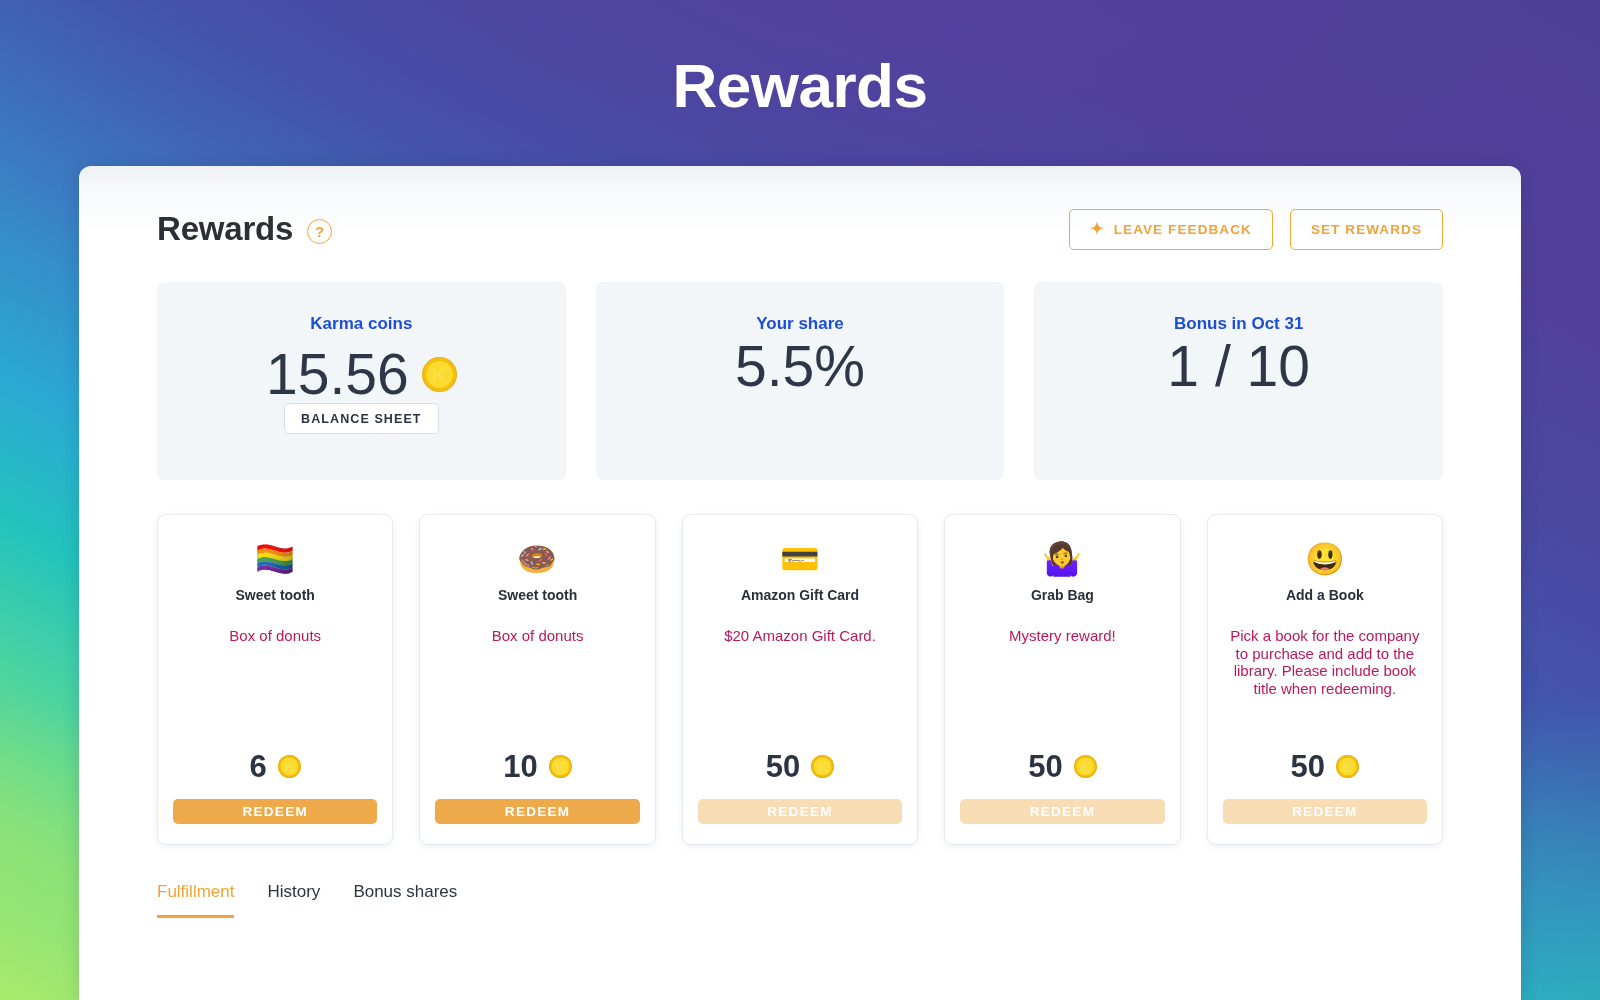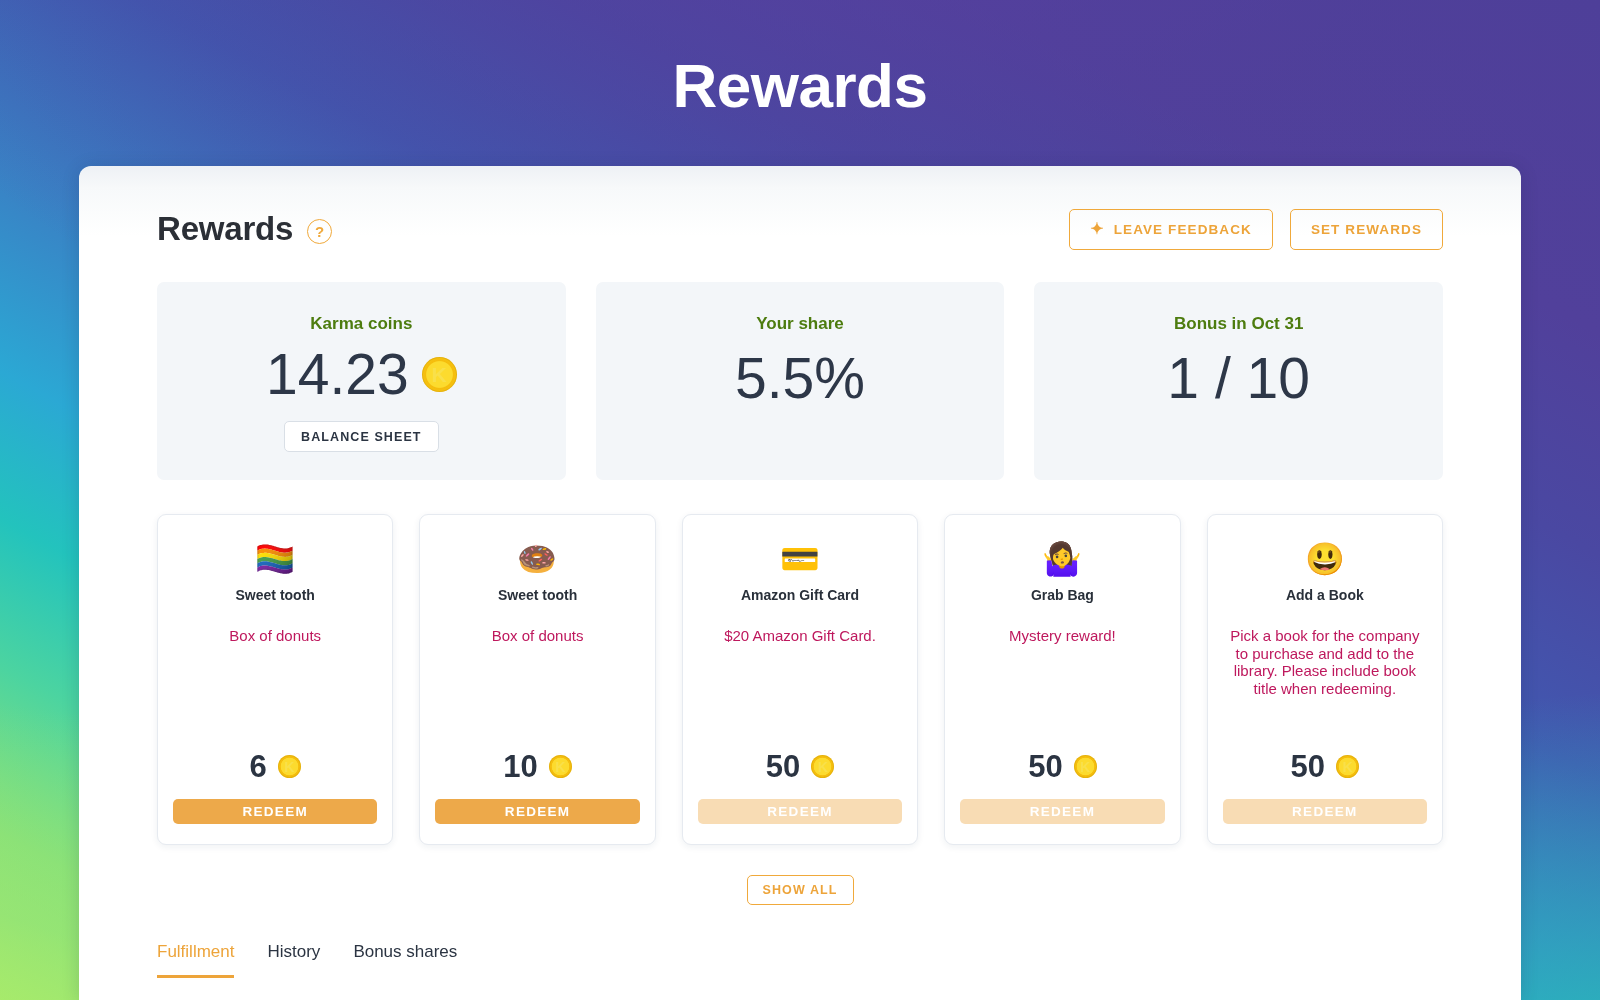--- a/index.html
+++ b/index.html
@@ -74,29 +74,29 @@
     font-family:"Liberation Sans", sans-serif;
   }
   .sparkle{ font-size:16px; line-height:1; }
 
   
   .stats{ display:flex; gap:30px; margin-top:30px; }
   .stat{
     flex:1; height:198px; background:#f3f6f9; border-radius:7px;
     display:flex; flex-direction:column; align-items:center; padding-top:32px;
   }
-  .stat-label{ font-size:17px; font-weight:bold; color:#4d7c0f; }
+  .stat-label{ font-size:17px; font-weight:bold; color:#1d4ed8; }
   .stat-value{
     font-size:57px; color:#2d3748; font-weight:300;
-    line-height:1; margin-top:16px;
+    line-height:1; margin-top:4px;
     display:flex; align-items:center; gap:13px;
   }
   .stat-value.v1{ margin-top:12px; }
   .balance-btn{
-    margin-top:18px; background:#ffffff; border:1px solid #d9dfe6;
+    margin-top:0; background:#ffffff; border:1px solid #d9dfe6;
     border-radius:5px; height:31px; padding:0 16px;
     font-size:12.5px; font-weight:bold; letter-spacing:1.1px; color:#2b3442;
     cursor:pointer; font-family:"Liberation Sans", sans-serif;
   }
 
   
   .coin{
     display:inline-block; border-radius:50%;
     background:radial-gradient(circle at 50% 50%, #fcdb2e 0%, #fcdb2e 52%, #f5bd0c 56%, #f6c313 72%, #edaa00 100%);
     box-shadow:inset 0 0 0 1px rgba(200,150,0,0.35);
@@ -176,21 +176,21 @@
           <span>SET REWARDS</span>
         </button>
       </div>
     </div>
 
     <div class="stats">
 
       <div class="stat">
         <div class="stat-label">Karma coins</div>
         <div class="stat-value v1">
-          <span>14.23</span>
+          <span>15.56</span>
           <span class="coin coin-lg">
             <span>K</span>
           </span>
         </div>
         <button class="balance-btn">BALANCE SHEET</button>
       </div>
 
       <div class="stat">
         <div class="stat-label">Your share</div>
         <div class="stat-value">5.5%</div>
@@ -265,23 +265,20 @@
           <span>50</span>
           <span class="coin coin-sm">
             <span>K</span>
           </span>
         </div>
         <button class="redeem disabled">REDEEM</button>
       </div>
 
     </div>
 
-    <div class="showall-wrap">
-      <button class="showall">SHOW ALL</button>
-    </div>
 
     <div class="tabs">
       <div class="tab active">Fulfillment</div>
       <div class="tab">History</div>
       <div class="tab">Bonus shares</div>
     </div>
 
   </div>
 </div>
 

